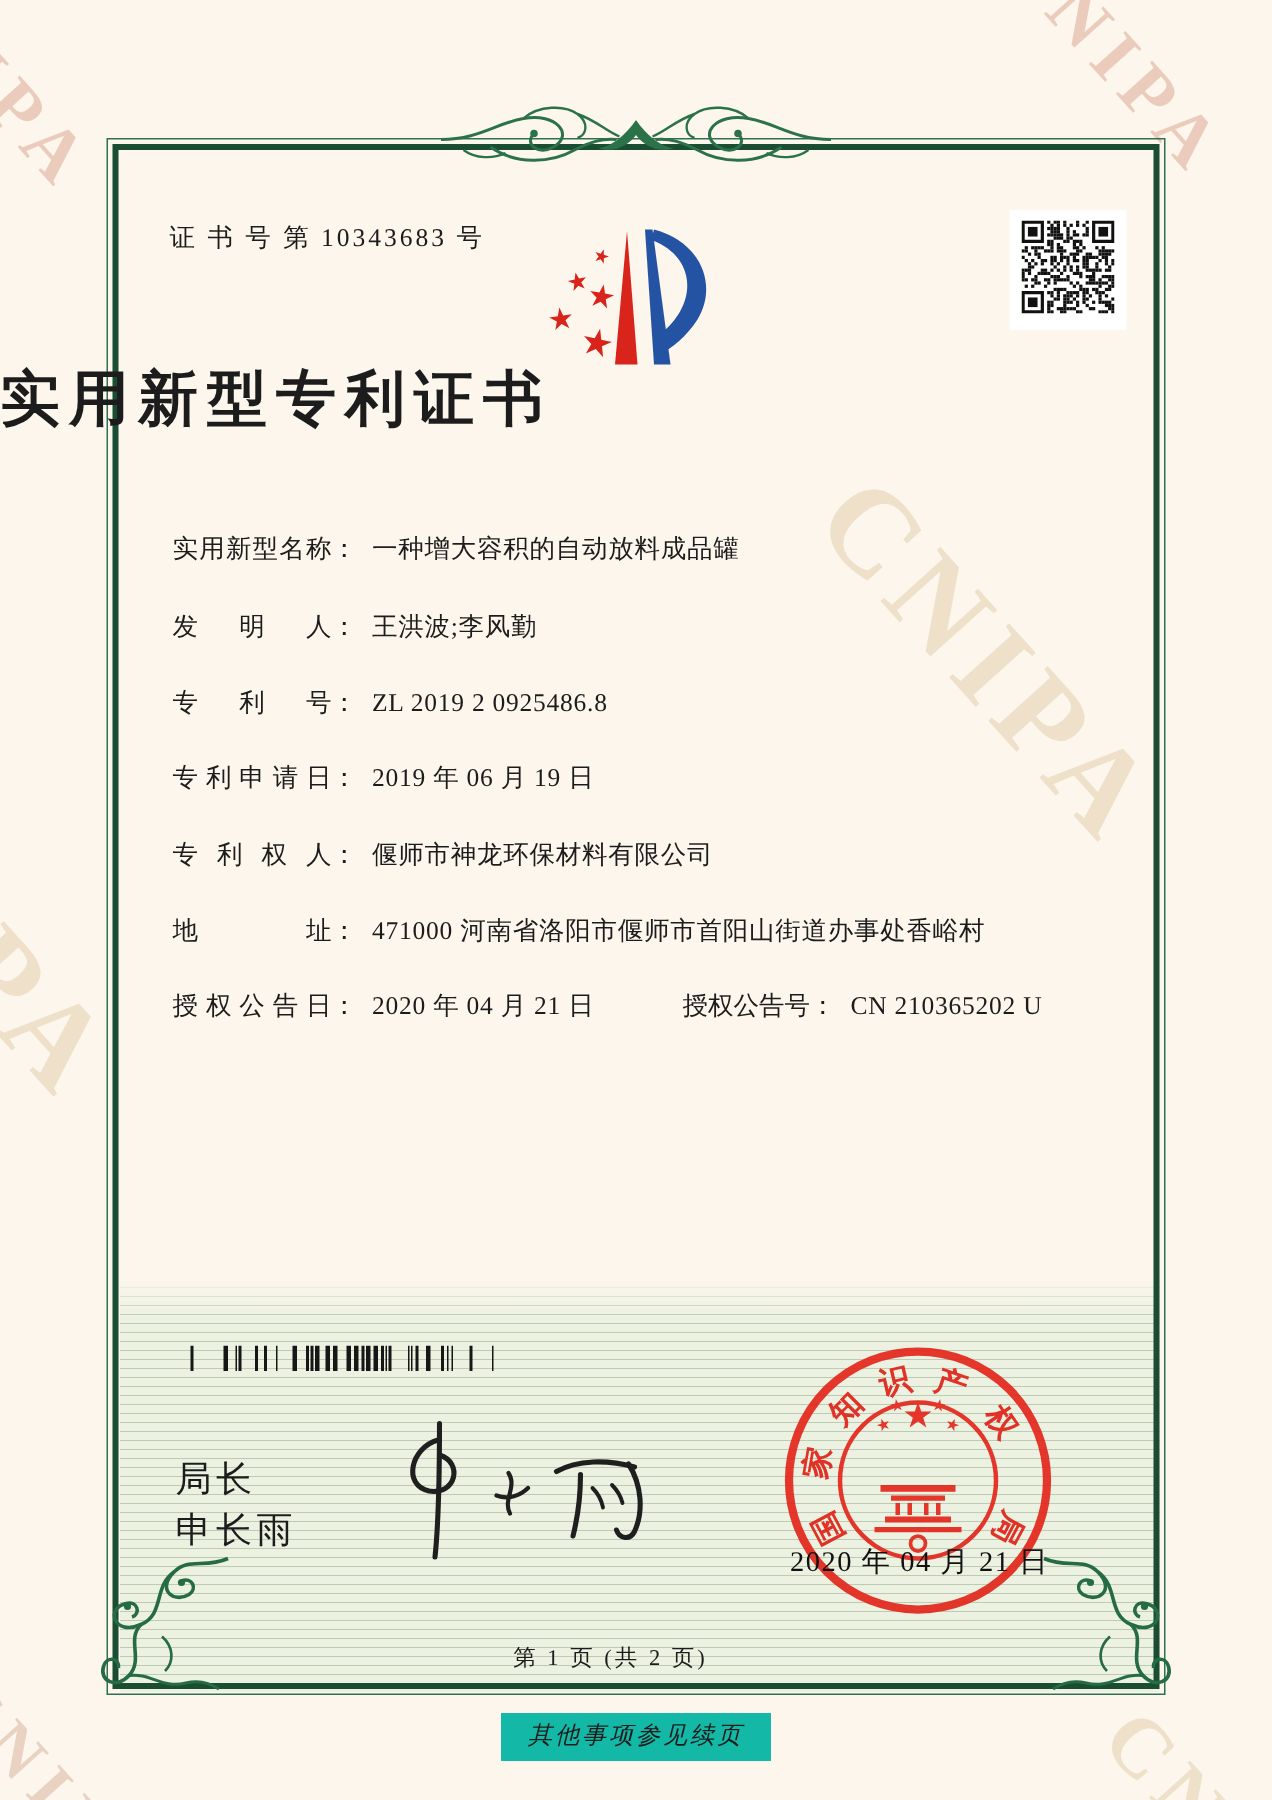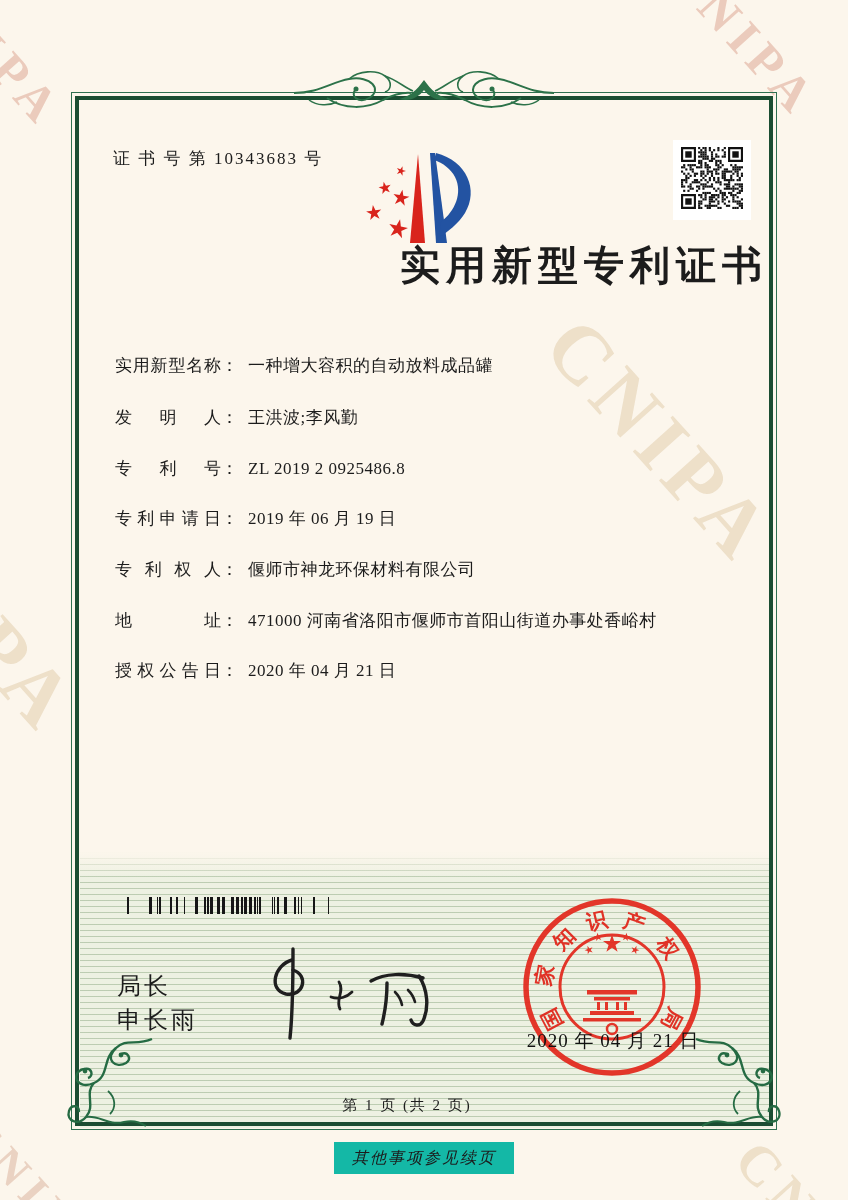--- a/index.html
+++ b/index.html
@@ -25,21 +25,21 @@
       repeating-linear-gradient(180deg,rgba(148,174,138,0.55) 0px,rgba(148,174,138,0.55) 1px,rgba(0,0,0,0) 1px,rgba(0,0,0,0) 6px);
   }
   
   .border-outer{left:71px;top:92px;width:704px;height:1036px;
     border:1.5px solid #2f7050;z-index:2;}
   .border-inner{position:absolute;left:3px;top:3px;right:3px;bottom:3px;
     border:4px solid #1b4d32;}
   .content{z-index:3;}
   
   .cert-no{left:113px;top:147px;font-size:17px;letter-spacing:2px;}
-  .doc-title{left:0;top:238px;width:768px;text-align:right;
+  .doc-title{left:0;top:238px;width:768px;text-align:left;
     font-size:40px;font-weight:bold;letter-spacing:6px;}
   
   .frow{left:115px;height:24px;font-size:17px;white-space:nowrap;}
   .flabel{display:inline-block;width:106px;text-align:justify;text-align-last:justify;vertical-align:top;}
   .colon{display:inline-block;margin-right:10px;}
   .fvalue{letter-spacing:0.5px;}
   .frow2{position:absolute;left:340px;top:0;white-space:nowrap;}
   
   .para{left:99px;top:699px;width:651px;font-size:16.5px;line-height:26px;
     font-style:italic;z-index:3;}
@@ -470,20 +470,23 @@
   <span class="flabel">专利申请日</span><span class="colon">：</span><span class="fvalue">2019 年 06 月 19 日</span>
 </div>
 <div class="abs content frow" style="top:558px;">
   <span class="flabel">专利权人</span><span class="colon">：</span><span class="fvalue">偃师市神龙环保材料有限公司</span>
 </div>
 <div class="abs content frow" style="top:609px;">
   <span class="flabel">地址</span><span class="colon">：</span><span class="fvalue">471000 河南省洛阳市偃师市首阳山街道办事处香峪村</span>
 </div>
 <div class="abs content frow" style="top:659px;">
   <span class="flabel">授权公告日</span><span class="colon">：</span><span class="fvalue">2020 年 04 月 21 日</span>
+  <span class="frow2">
+    <span>授权公告号</span><span class="colon">：</span><span class="fvalue">CN 210365202 U</span>
+  </span>
 </div>
 
 <div class="abs content para">
 </div>
 
 <svg class="abs barcode" width="215" height="17" viewBox="0 0 215 17">
   <g id="barcode-bars" fill="#161616">
       <rect x="7" y="0" width="2" height="17"></rect>
       <rect x="29" y="0" width="3" height="17"></rect>
       <rect x="37" y="0" width="1" height="17"></rect>

